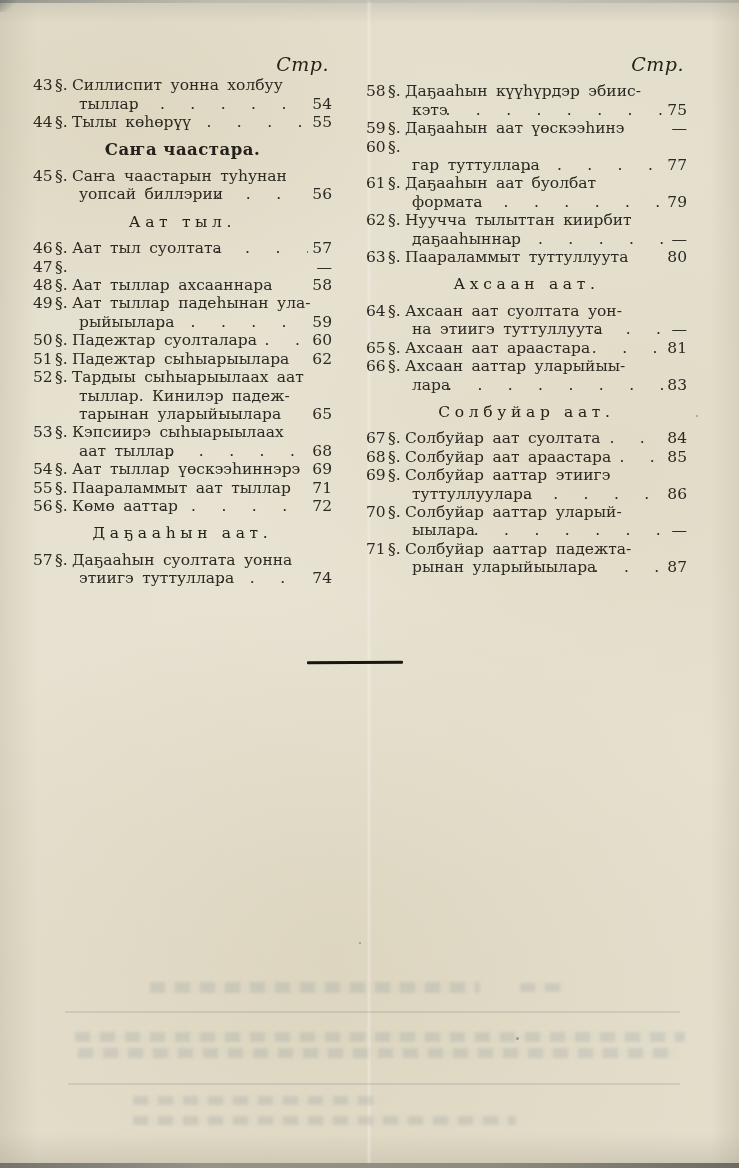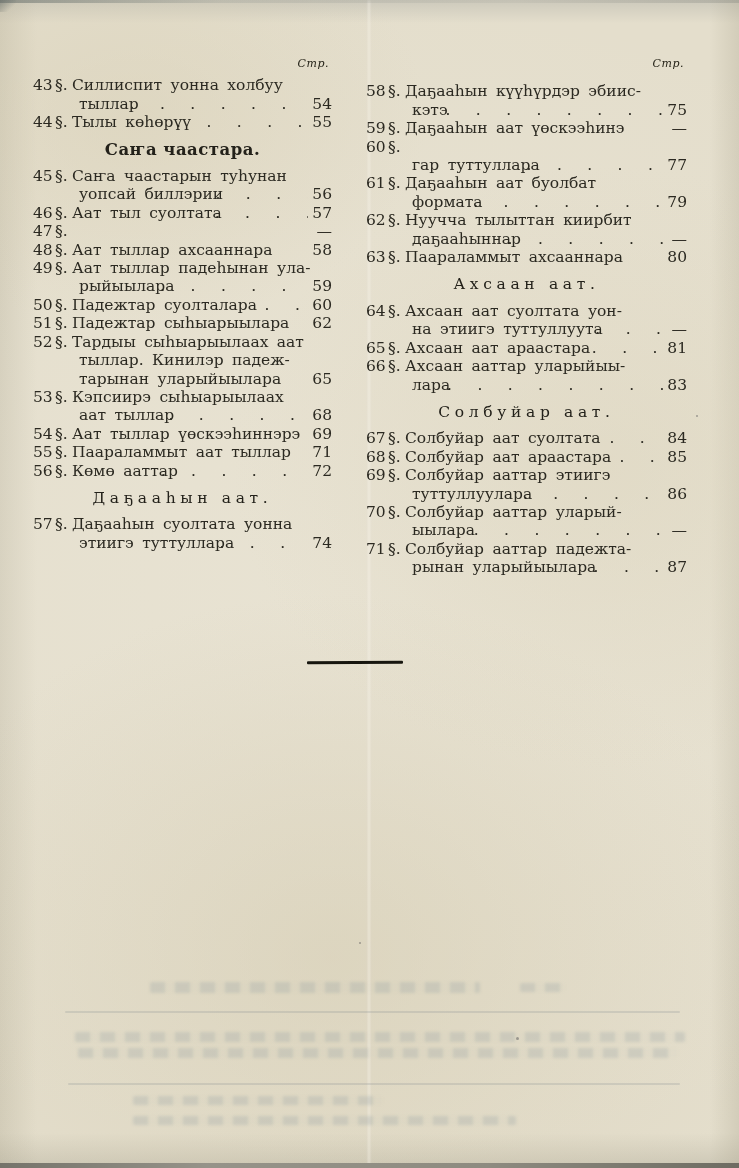--- a/index.html
+++ b/index.html
@@ -23,21 +23,21 @@
   .corner-tl{position:absolute;left:0;top:0;width:16px;height:12px;
     background:linear-gradient(135deg, rgba(96,104,100,0.55), transparent 70%);}
   .center-streak{position:absolute;left:368px;top:0;width:2px;height:1168px;
     background:rgba(249,246,238,0.55);filter:blur(1px);}
   .speck{position:absolute;border-radius:50%;background:rgba(55,55,62,0.40);}
 
   
   .col{position:absolute;top:55px;font-size:15.5px;line-height:18.4px;}
   .col-left{left:33px;width:299px;}
   .col-right{left:366px;width:321px;}
-  .col-header{font-style:italic;text-align:right;padding-right:3px;font-size:11px;
+  .col-header{font-style:italic;text-align:right;padding-right:3px;font-size:19px;
     letter-spacing:0.5px;color:#262419;}
   .col-right .items{margin-top:9px;}
   .col-left  .items{margin-top:3px;}
 
   .entry{margin:0;}
   .line{display:flex;align-items:baseline;white-space:nowrap;word-spacing:3.5px;}
   .prefix{flex:none;width:34px;display:flex;align-items:baseline;}
   .prefix .num{width:17px;text-align:right;}
   .prefix .mark{margin-left:5px;}
   .text{margin-left:5px;min-width:0;}
@@ -105,20 +105,21 @@
               <span class="mark">§.</span>
             </span>
             <span class="text">Саҥа чаастарын туһунан</span>
           </div>
           <div class="line cont">
             <span class="text">уопсай биллэрии</span>
             <span class="dots">. . . .</span>
             <span class="pageno">56</span>
           </div>
         </div>
+        <div class="toc-heading spaced">Аат тыл.</div>
         <div class="entry">
           <div class="line">
             <span class="prefix">
               <span class="num">46</span>
               <span class="mark">§.</span>
             </span>
             <span class="text">Аат тыл суолтата</span>
             <span class="dots">. . . .</span>
             <span class="pageno">57</span>
           </div>
@@ -330,21 +331,21 @@
             <span class="dots">. . . . . . .</span>
             <span class="pageno">—</span>
           </div>
         </div>
         <div class="entry">
           <div class="line">
             <span class="prefix">
               <span class="num">63</span>
               <span class="mark">§.</span>
             </span>
-            <span class="text">Паараламмыт ахсааннара</span>
+            <span class="text">Паараламмыт туттуллуута</span>
             <span class="spacer"></span>
             <span class="pageno">80</span>
           </div>
         </div>
         <div class="toc-heading spaced">Ахсаан аат.</div>
         <div class="entry">
           <div class="line">
             <span class="prefix">
               <span class="num">64</span>
               <span class="mark">§.</span>

